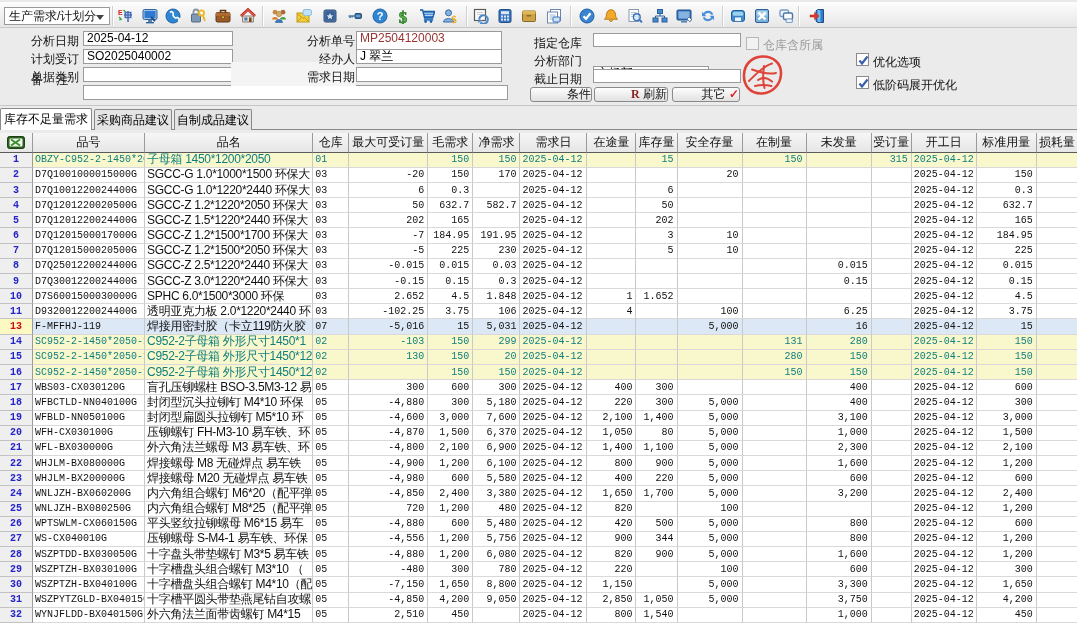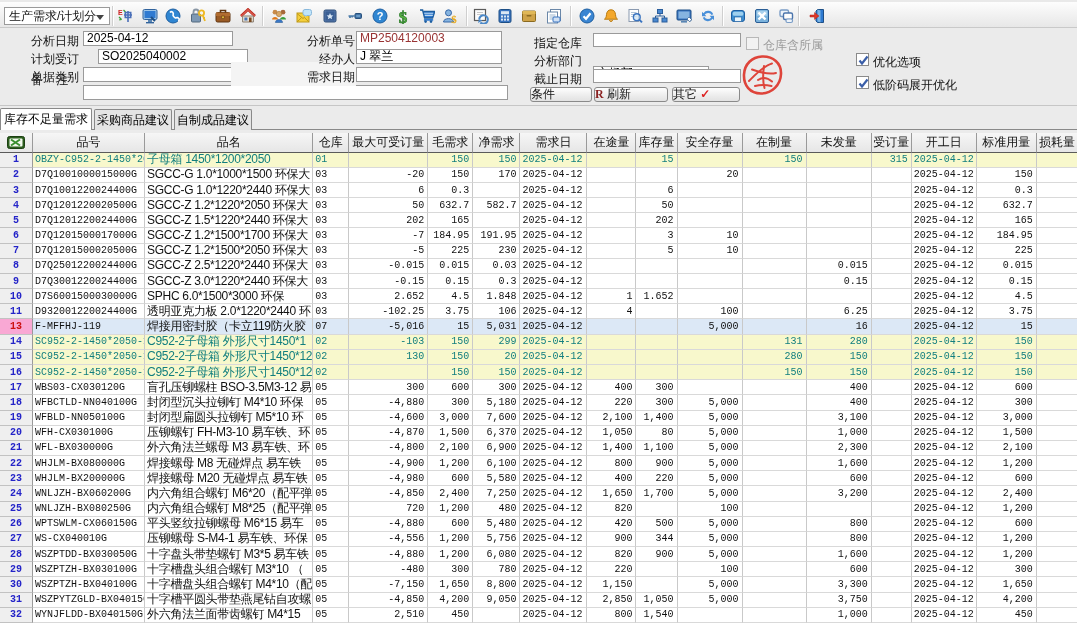--- a/index.html
+++ b/index.html
@@ -10,21 +10,21 @@
 #dd{position:absolute;left:4px;top:5px;width:106px;height:18px;background:#fff;border:1px solid #9a9a9a;
  font-size:12px;line-height:16px;padding-left:4px;color:#111;white-space:nowrap}
 #dd .ar{position:absolute;right:5px;top:7px;width:0;height:0;border-left:4px solid transparent;border-right:4px solid transparent;border-top:5px solid #444}
 .ic{position:absolute;top:6px;width:16px;height:16px}
 .tsep{position:absolute;top:4px;width:1px;height:20px;background:#cfcfcf;box-shadow:1px 0 0 #fff}
 
 #form{position:absolute;left:0;top:28px;width:1077px;height:78px;background:#ebebeb;border-bottom:1px solid #c6c6c6}
 .lbl{position:absolute;font-size:12px;color:#111;white-space:nowrap}
 .inp{position:absolute;background:#fff;border:1px solid #9a9a9a;font-size:12px;line-height:13px;padding:0 3px;white-space:nowrap;overflow:hidden}
 .btn{position:absolute;height:15px;top:59px;background:linear-gradient(#fefefe,#ececec 60%,#e2e2e2);
- border:1px solid #8a8a8a;border-radius:3px;font-size:12px;text-align:left;line-height:13px;color:#111}
+ border:1px solid #8a8a8a;border-radius:3px;font-size:12px;text-align:right;line-height:13px;color:#111}
 .cb{position:absolute;width:13px;height:13px;background:#fff;border:1px solid #8a8a8a}
 .cb svg{position:absolute;left:0px;top:0px}
 .cbd{background:#f2f2f2;border-color:#b8b8b8}
 
 #tabs{position:absolute;left:0;top:106px;width:1077px;height:27px;background:#ebebeb}
 .tab{position:absolute;top:3px;height:21px;font-size:12px;line-height:20px;text-align:center;
  border:1px solid #898989;border-bottom:none;background:#e4e4e4;border-radius:2px 2px 0 0}
 .tab.on{background:#fff;height:22px;top:2px;z-index:3}
 #tabline{position:absolute;left:0;top:23px;width:1077px;height:1px;background:#898989}
 
@@ -34,21 +34,21 @@
  font-size:12px;font-weight:normal;color:#111;overflow:hidden;white-space:nowrap;padding:0;line-height:17px}
 td{height:14.72px;line-height:13px;border-right:1px solid #c9c9c9;border-bottom:1px solid #d9d9d9;font-family:"Liberation Mono","Liberation Sans",monospace;
  font-size:10px;color:#111;overflow:hidden;white-space:nowrap;padding:0 2px;vertical-align:middle}
 td.pn{font-size:12px;font-family:"Liberation Sans",sans-serif;letter-spacing:-0.3px}
 td.ar{text-align:right;padding-right:3px}
 td.num{background:#efefef;border-right:1px solid #9a9a9a;border-bottom:1px solid #c2c2c2;color:#2424c8;text-align:center;
  font-weight:bold;font-size:10px}
 tr.ry td{background:#f8f8cc;color:#117e7e}
 tr.ry td.num{background:#efefef;color:#2424c8}
 tr.rs td{background:#dce8f6}
-tr.rs td.num{background:#f9a8d4;color:#cc1111}
+tr.rs td.num{background:#fef9c3;color:#cc1111}
 </style></head><body>
 <div id="app">
 <div id="tb">
 <div id="dd">生产需求/计划分<span class="ar"></span></div>
 <div class="tsep" style="left:112px"></div>
       <div class="tsep" style="left:262px"></div>
       <div class="tsep" style="left:466px"></div>
       <div class="tsep" style="left:570px"></div>
       <div class="tsep" style="left:722px"></div>
       <div class="tsep" style="left:798px"></div>
@@ -211,21 +211,21 @@
       <div class="ic" style="left:809px"><svg width="16" height="16" viewBox="0 0 16 16">
           <path d="M8.5 1.5 h6 v13 h-6 l-1.5-1.5 v-10z" fill="#2f7ad1" stroke="#1d4f86"></path>
           <path d="M8.5 1.5 l3 1 v12 l-3-1z" fill="#8fc4e8" opacity=".8"></path>
           <path d="M1 7 h4.5 v-2.4 L10 8 l-4.5 3.4 V9 H1z" fill="#e03828" stroke="#b02018" stroke-width=".5"></path>
         </svg></div>
 </div>
 <div id="form">
  <div class="lbl" style="left:31px;top:5px">分析日期</div>
  <div class="inp" style="left:83px;top:3px;width:150px;height:15px">2025-04-12</div>
  <div class="lbl" style="left:31px;top:23px">计划受订</div>
- <div class="inp" style="left:98px;top:21px;width:150px;height:15px">SO2025040002</div>
+ <div class="inp" style="left:83px;top:21px;width:150px;height:15px">SO2025040002</div>
  <div class="lbl" style="left:31px;top:41px">单据类别</div>
  <div class="inp" style="left:83px;top:39px;width:150px;height:15px"></div>
  <div class="lbl" style="left:31px;top:44px">备&nbsp;&nbsp;&nbsp;&nbsp;注</div>
  <div class="inp" style="left:83px;top:57px;width:425px;height:15px"></div>
  <div style="position:absolute;left:231px;top:34px;width:125px;height:24px;background:#f4f4f4"></div>
  <div class="lbl" style="left:307px;top:5px">分析单号</div>
  <div class="inp" style="left:356px;top:3px;width:146px;height:23px;color:#993333">MP2504120003</div>
  <div class="lbl" style="left:319px;top:23px">经办人</div>
  <div class="inp" style="left:356px;top:21px;width:146px;height:15px">J 翠兰</div>
  <div class="lbl" style="left:307px;top:41px">需求日期</div>
@@ -714,21 +714,21 @@
             <td class="ar">600</td>
             <td class="ar"></td>
           </tr>
 <tr class="">
             <td class="num">24</td>
             <td>WNLJZH-BX060200G</td>
             <td class="pn">内六角组合螺钉 M6*20（配平弹</td>
             <td>05</td>
             <td class="ar">-4,850</td>
             <td class="ar">2,400</td>
-            <td class="ar">7,250</td>
+            <td class="ar">3,380</td>
             <td>2025-04-12</td>
             <td class="ar">1,650</td>
             <td class="ar">1,700</td>
             <td class="ar">5,000</td>
             <td class="ar"></td>
             <td class="ar">3,200</td>
             <td class="ar"></td>
             <td>2025-04-12</td>
             <td class="ar">2,400</td>
             <td class="ar"></td>

